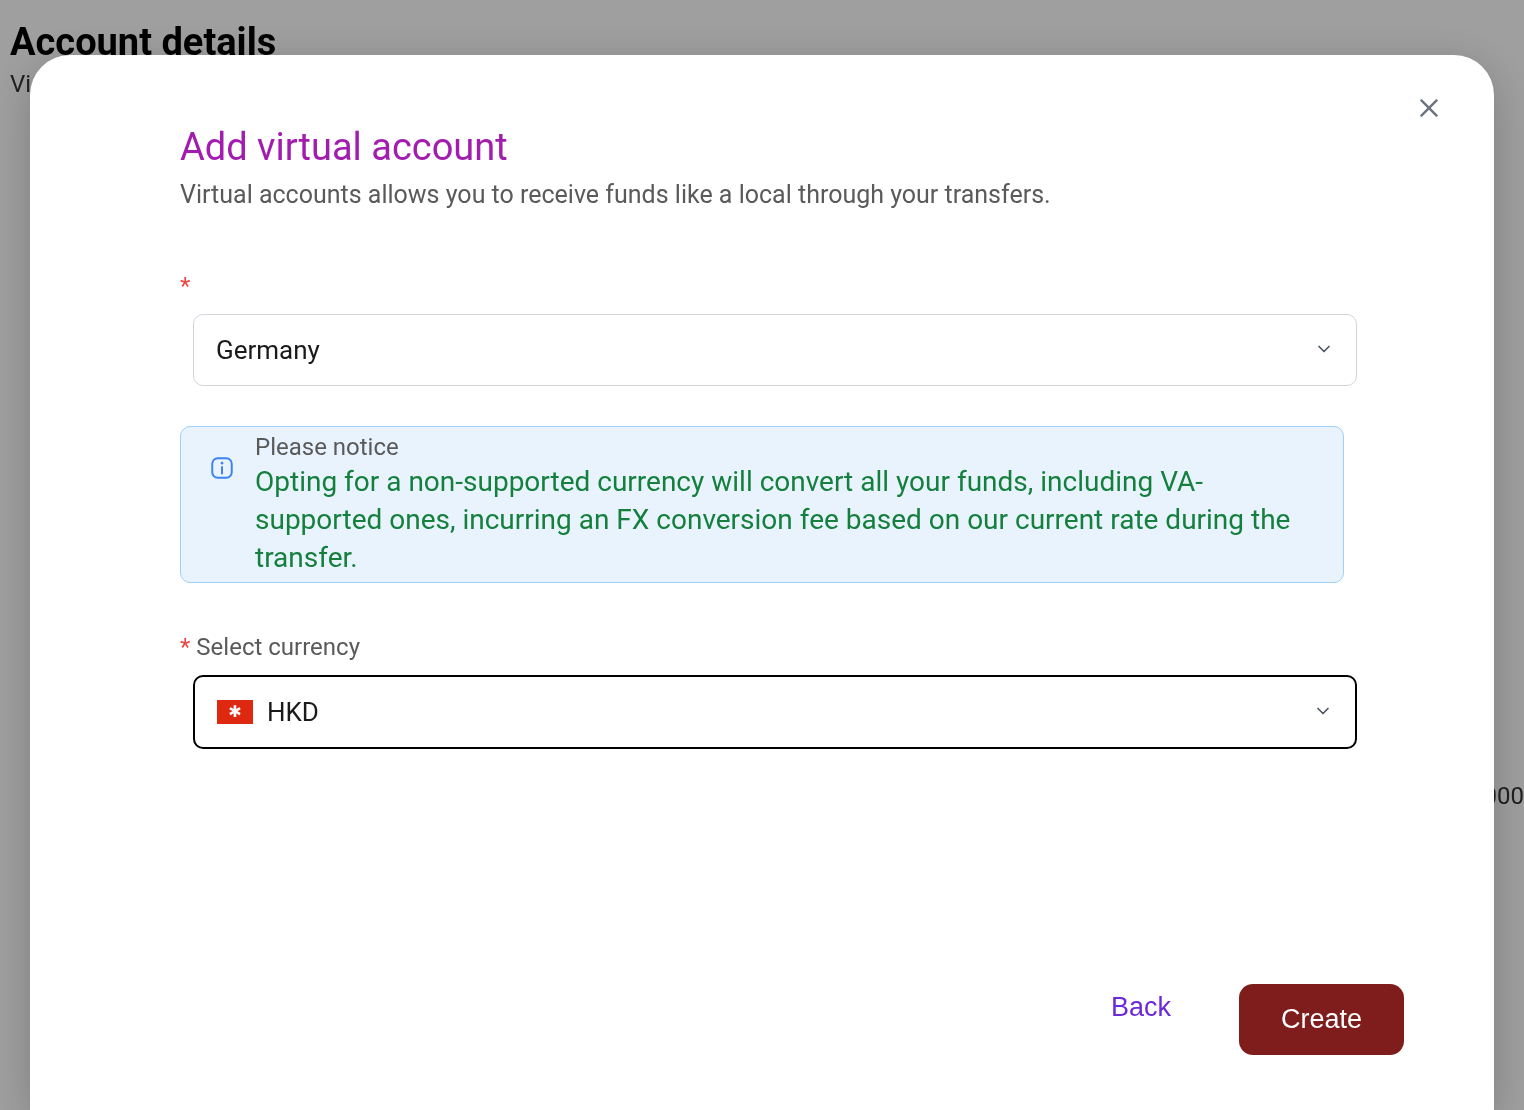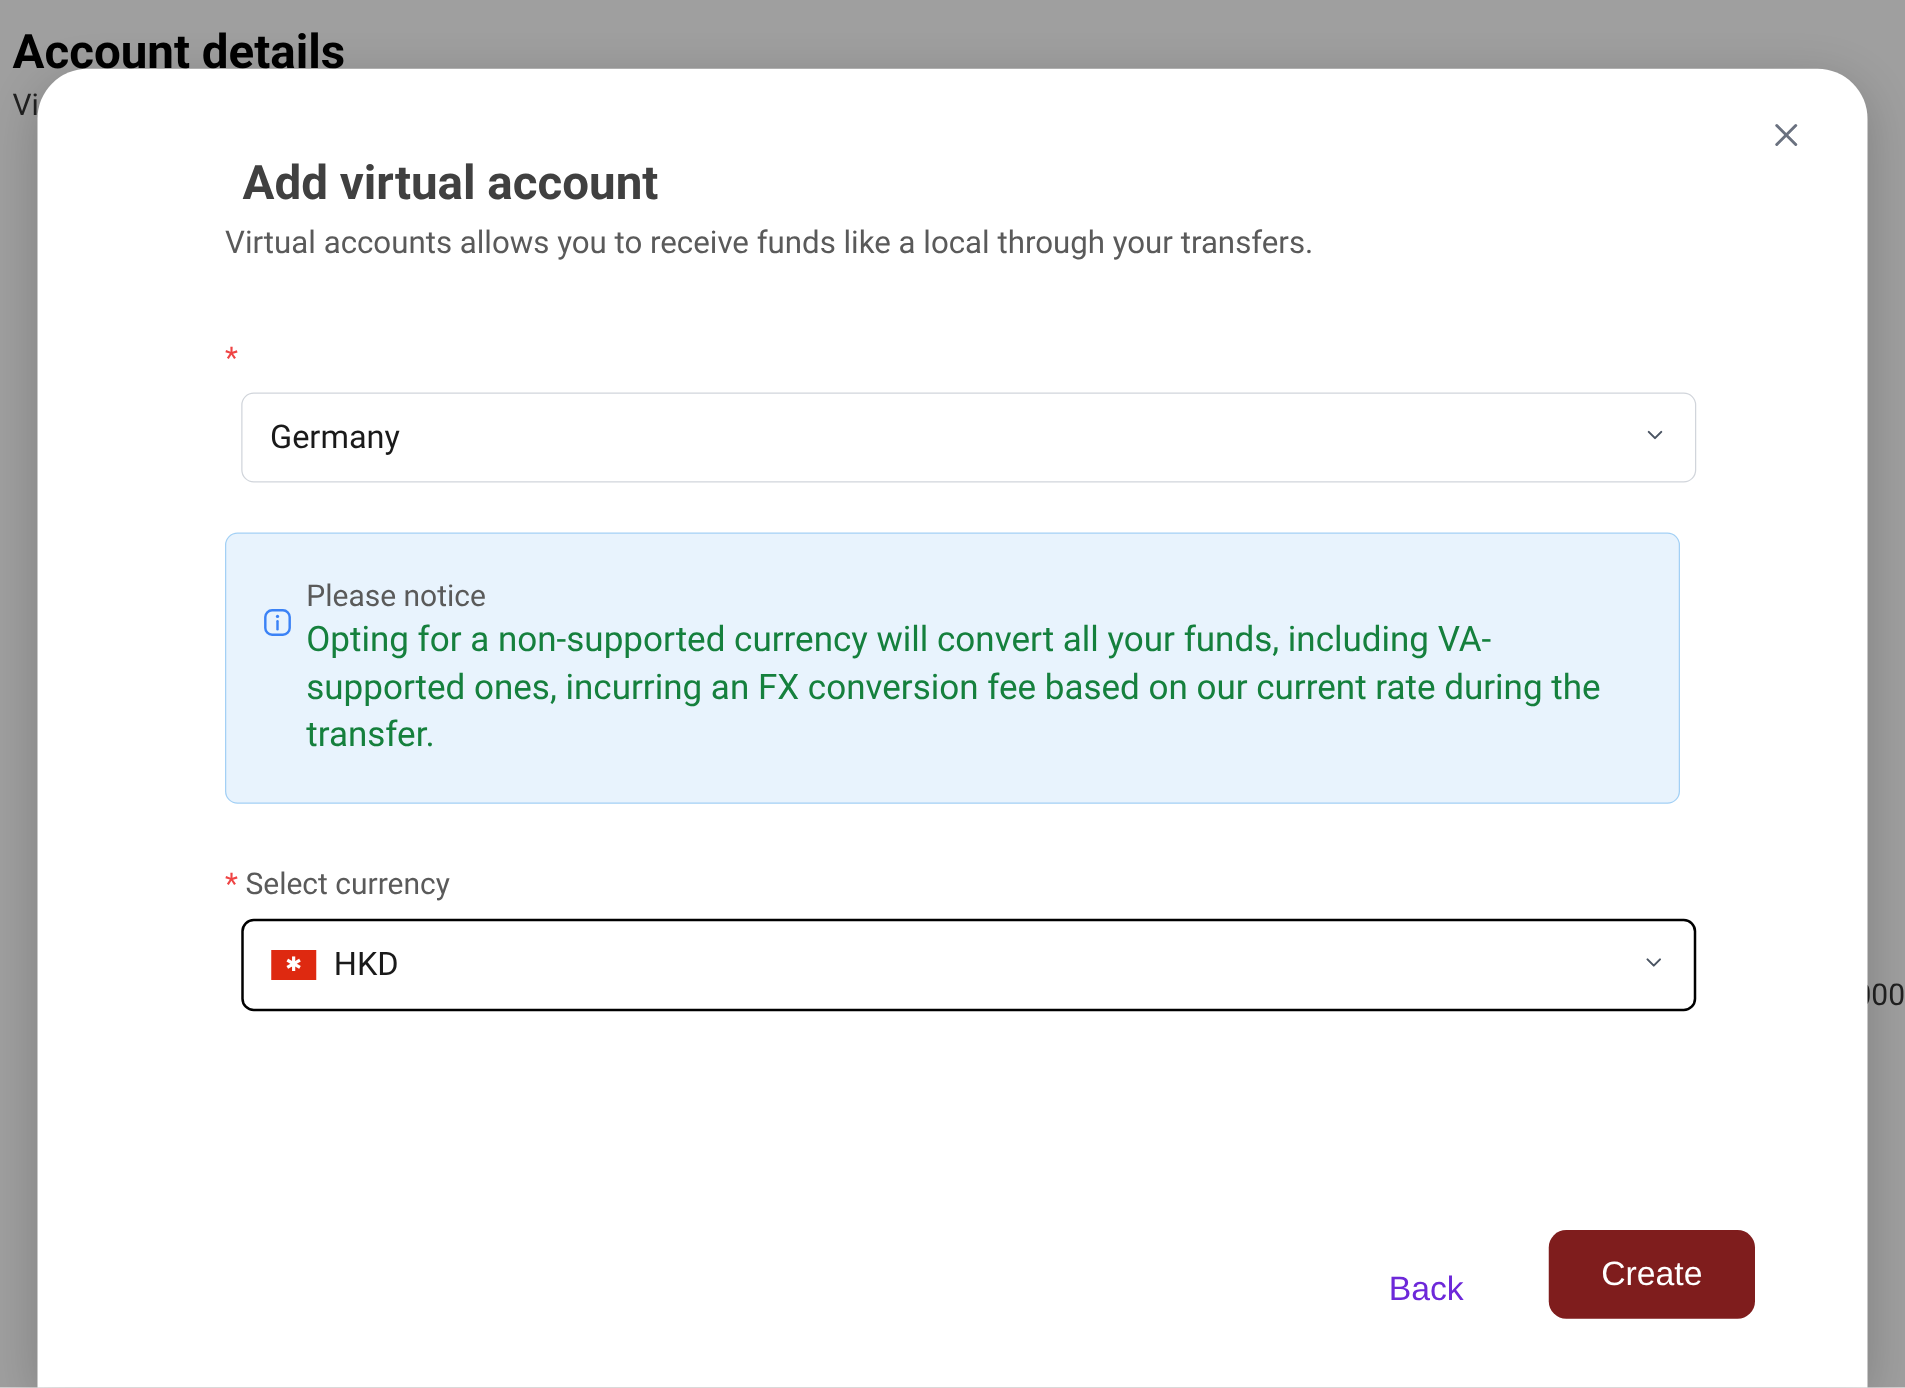--- a/index.html
+++ b/index.html
@@ -80,24 +80,23 @@
       justify-content: center;
       cursor: pointer;
       color: #6b7280;
     }
     .close-btn svg {
       width: 26px;
       height: 26px;
     }
     .modal-title {
       font-size: 38px;
-      font-weight: 700;
-      color: #404040;
+      font-weight: 400;
+      color: #a21caf;
       margin-bottom: 8px;
-      margin-left: 14px;
     }
     .modal-desc {
       font-size: 25px;
       color: #5a5a5a;
       line-height: 1.4;
       margin-bottom: 60px;
     }
     .field-label {
       font-size: 24px;
       color: #5a5a5a;
@@ -137,24 +136,24 @@
     }
     .chevron svg {
       width: 20px;
       height: 20px;
     }
     .notice-box {
       margin-top: 40px;
       border: 1.5px solid #a3d0f5;
       background: #e8f3fd;
       border-radius: 10px;
-      padding: 36px 28px;
+      padding: 6px 28px;
       display: flex;
       align-items: flex-start;
-      gap: 10px;
+      gap: 20px;
     }
     .notice-icon {
       width: 26px;
       height: 26px;
       flex-shrink: 0;
       margin-top: 22px;
     }
     .notice-icon svg {
       width: 26px;
       height: 26px;
@@ -191,21 +190,21 @@
     .flag-hk .flower {
       color: #fff;
       font-size: 16px;
       line-height: 1;
     }
     .modal-footer {
       position: absolute;
       bottom: 55px;
       right: 90px;
       display: flex;
-      align-items: flex-end;
+      align-items: flex-start;
       gap: 50px;
     }
     .back-btn {
       font-size: 27px;
       color: #6d28d9;
       font-weight: 500;
       cursor: pointer;
       background: none;
       border: none;
       padding: 8px 18px;

